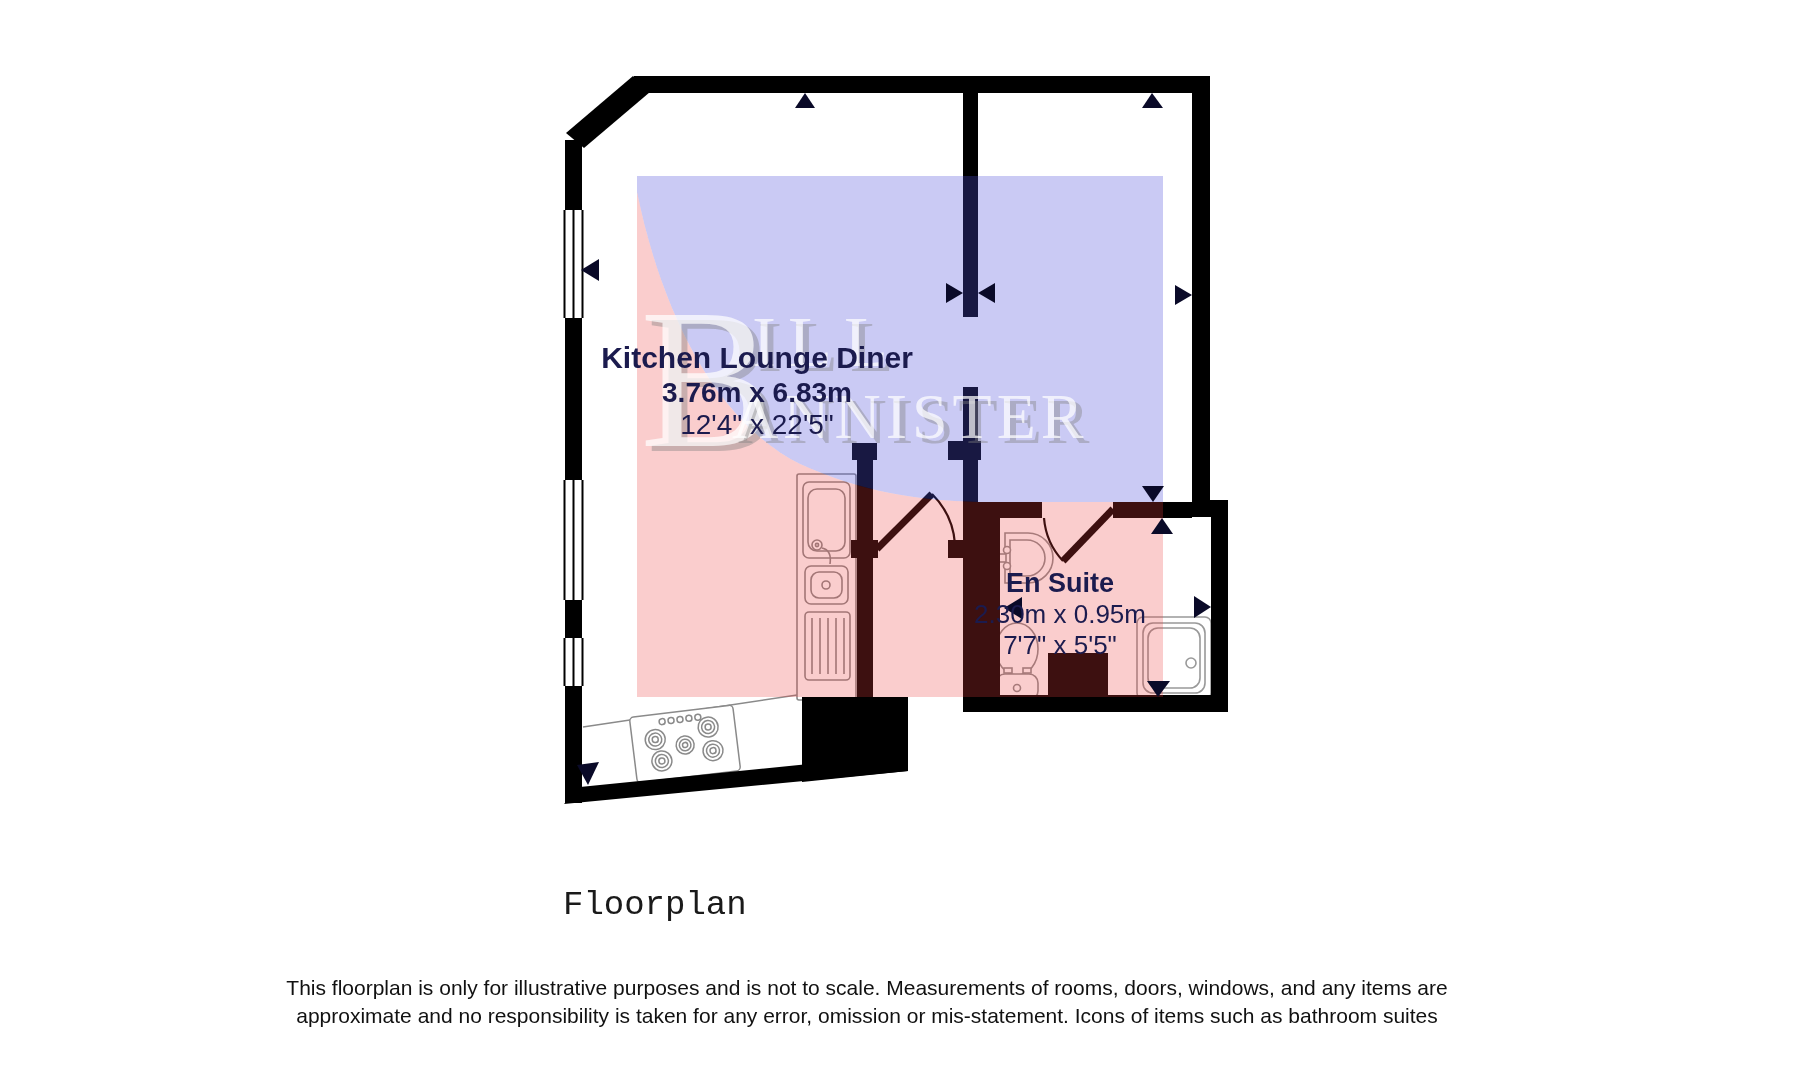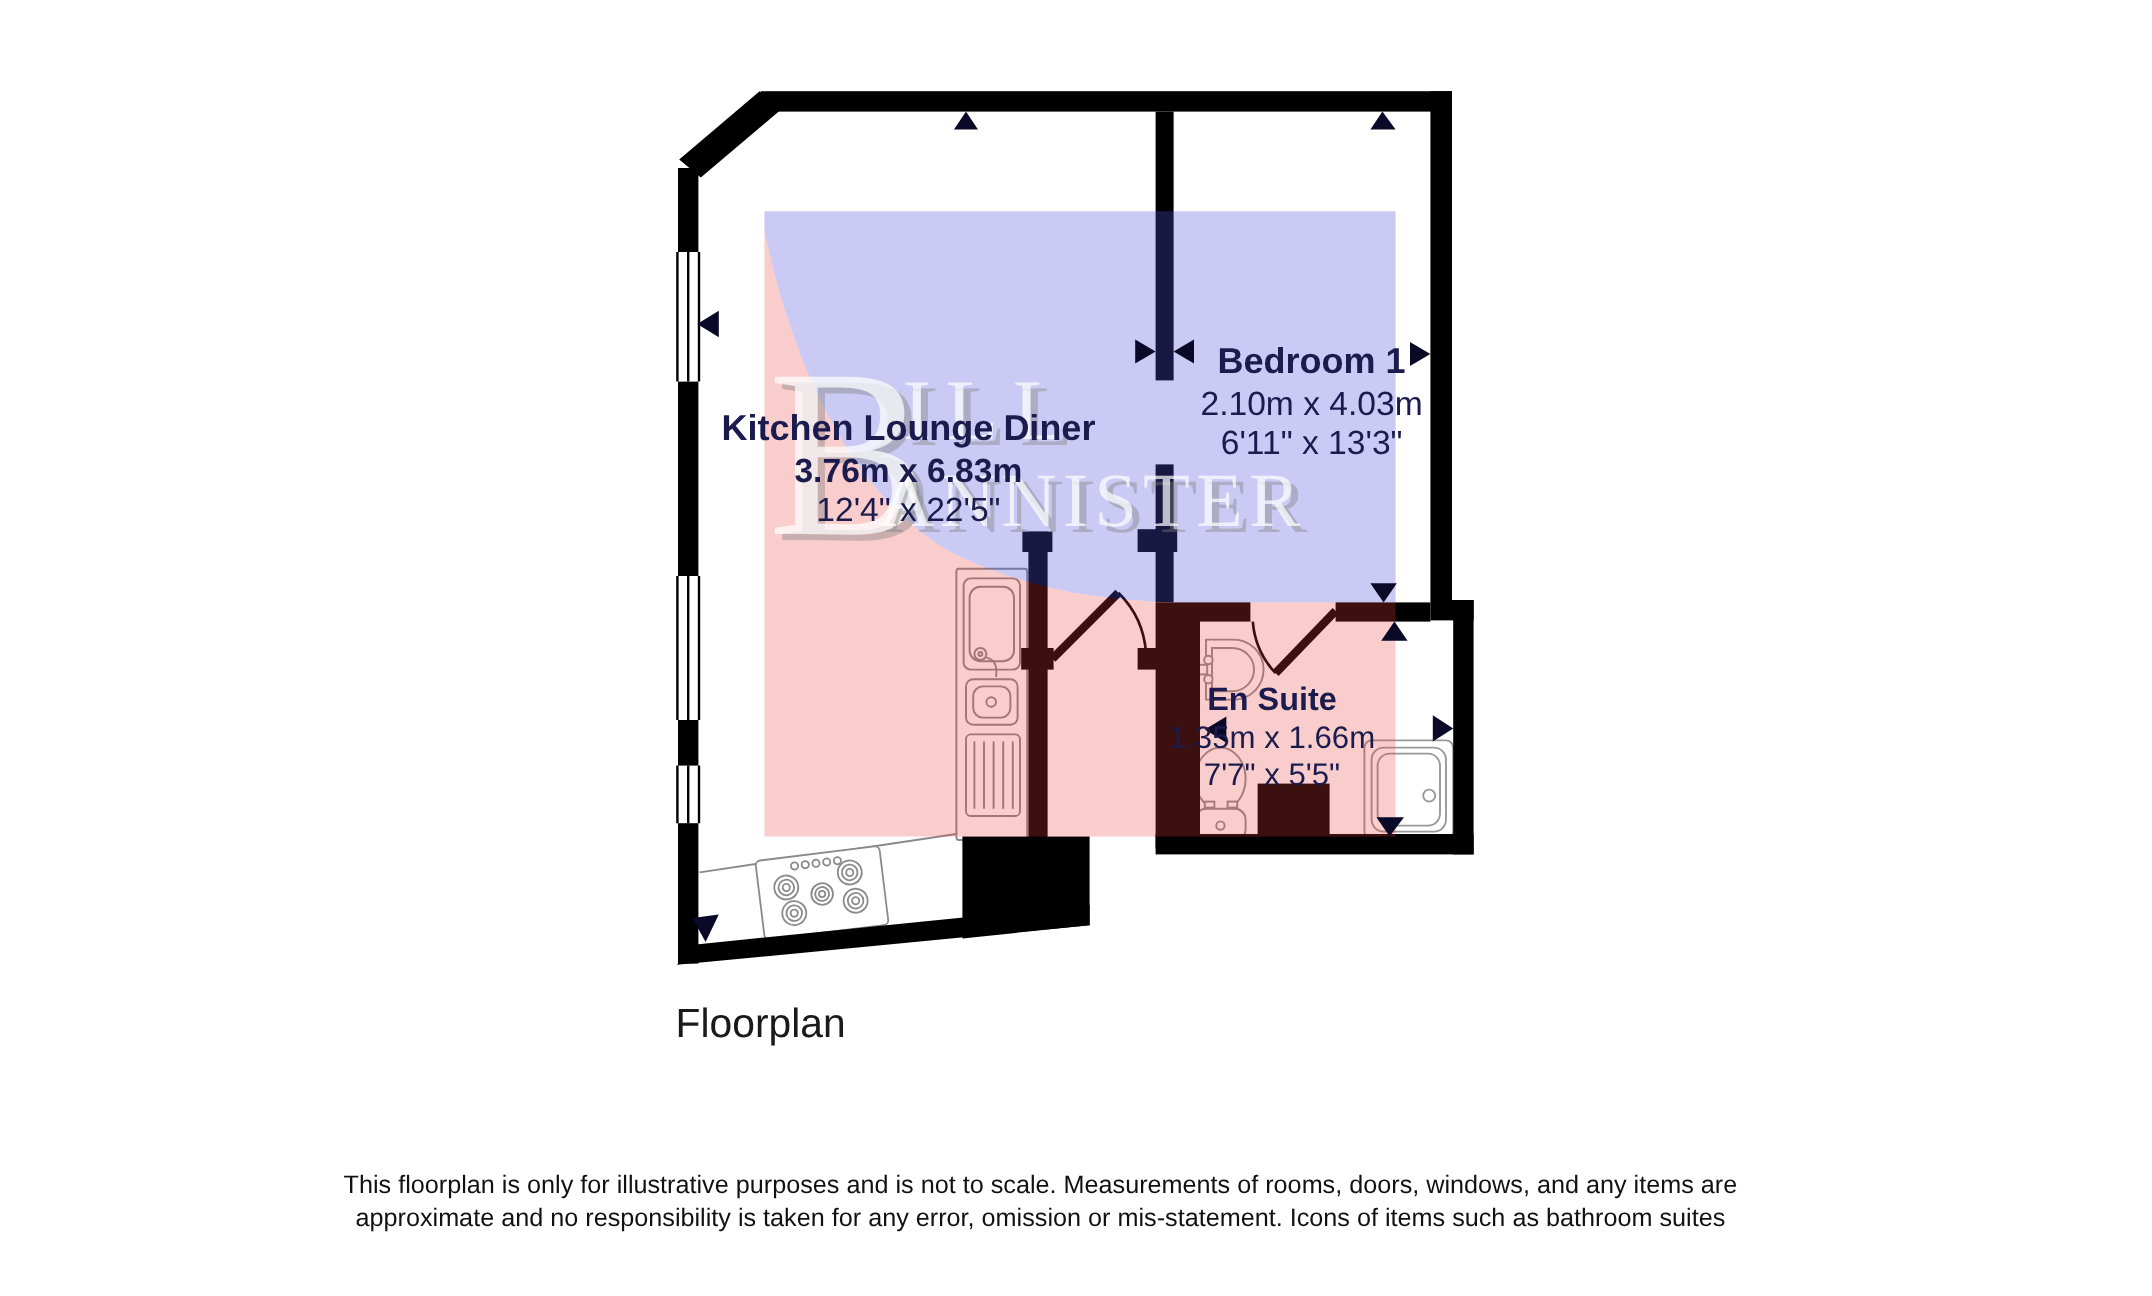--- a/index.html
+++ b/index.html
@@ -7,21 +7,21 @@
     position:relative;width:1793px;height:1080px;background:#fff;overflow:hidden;
     font-family:"Liberation Sans", sans-serif;
   }
   #plan-svg{position:absolute;left:0;top:0;}
   .room-label{position:absolute;transform:translateX(-50%);text-align:center;
     color:#1b1b4e;white-space:nowrap;z-index:30;}
   .room-name{font-weight:bold;}
   .wm{position:absolute;color:rgba(255,255,255,0.72);
     font-family:"Liberation Serif", serif;line-height:1;z-index:20;
     text-shadow:6px 5px 0 rgba(128,128,128,0.40);white-space:nowrap;letter-spacing:6px;}
-  #footer-title{position:absolute;left:563px;top:834px;font-size:34px;color:#1a1a1a;z-index:5;}
+  #footer-title{position:absolute;left:563px;top:886px;font-size:34px;color:#1a1a1a;z-index:5;font-family:Liberation Mono, monospace;}
   #disclaimer{position:absolute;left:0;top:974px;width:1734px;text-align:center;
     font-size:21px;line-height:27.5px;color:#111;z-index:5;}
 </style>
 </head>
 <body>
 
 <div id="canvas">
 
   <svg id="plan-svg" width="1793" height="1080" viewBox="0 0 1793 1080">
 
@@ -161,29 +161,24 @@
   <div class="wm" style="left:640px;top:279px;font-size:200px;letter-spacing:0;">B</div>
   <div class="wm" style="left:752px;top:306px;font-size:72px;letter-spacing:12px;">ILL</div>
   <div class="wm" style="left:732px;top:385px;font-size:64px;letter-spacing:5px;">ANNISTER</div>
 
   <div class="room-label" style="left:757px;top:341px;">
     <div class="room-name" style="font-size:30px;">Kitchen Lounge Diner</div>
     <div style="font-size:28px;margin-top:2px;font-weight:bold;">3.76m x 6.83m</div>
     <div style="font-size:28px;">12'4" x 22'5"</div>
   </div>
 
-  <div class="room-label" style="left:1093px;top:285px;">
-    <div class="room-name" style="font-size:30px;">Bedroom 1</div>
-    <div style="font-size:28px;margin-top:2px;">2.10m x 4.03m</div>
-    <div style="font-size:28px;">6'11" x 13'3"</div>
-  </div>
 
   <div class="room-label" style="left:1060px;top:568px;">
     <div class="room-name" style="font-size:27px;">En Suite</div>
-    <div style="font-size:26px;">1.35m x 1.66m</div>
+    <div style="font-size:26px;">2.30m x 0.95m</div>
     <div style="font-size:26px;">7'7" x 5'5"</div>
   </div>
 
   <div id="footer-title">Floorplan</div>
 
   <div id="disclaimer">
     <div>This floorplan is only for illustrative purposes and is not to scale. Measurements of rooms, doors, windows, and any items are</div>
     <div>approximate and no responsibility is taken for any error, omission or mis-statement. Icons of items such as bathroom suites</div>
   </div>
 

